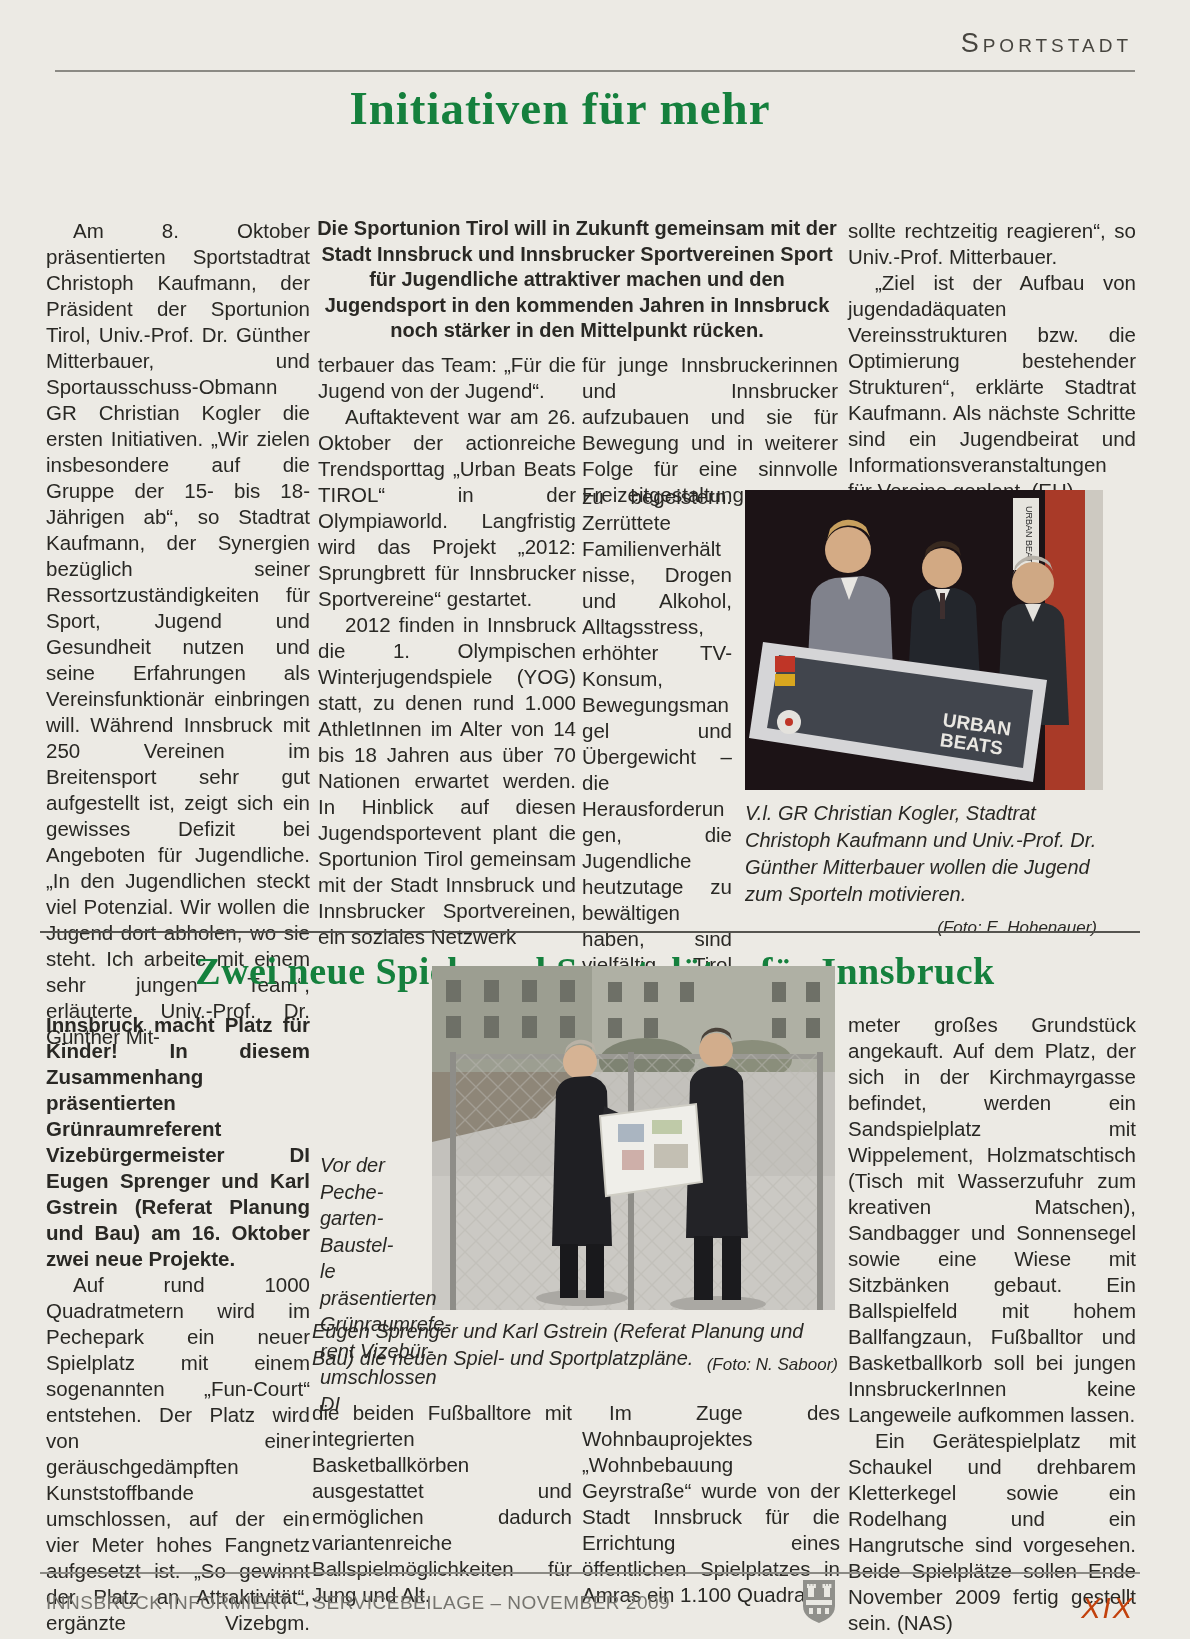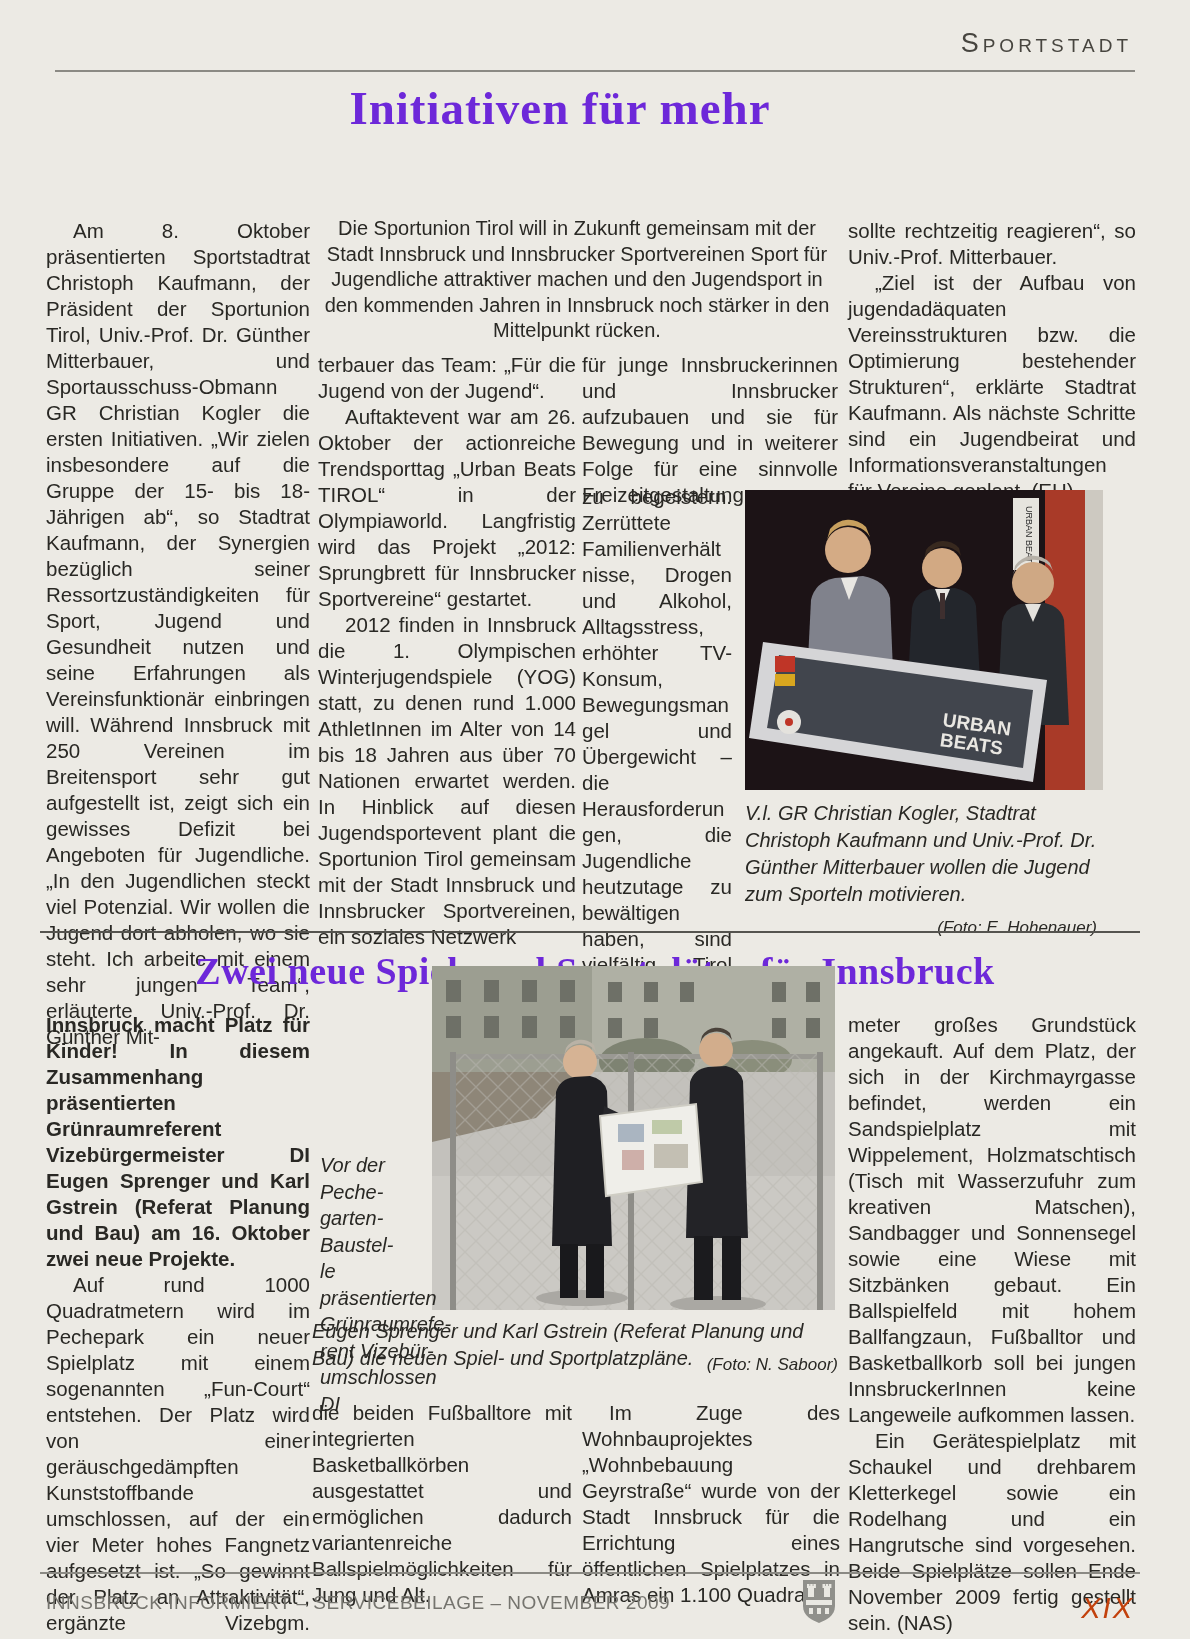--- a/index.html
+++ b/index.html
@@ -10,31 +10,31 @@
     overflow:hidden;
   }
   .abs{position:absolute;}
   .section-label{
     font-family:Liberation Sans, sans-serif;font-variant:small-caps;
     font-size:27px;letter-spacing:4px;color:#47453f;text-align:right;
   }
   .rule{position:absolute;background:#8b8a84;height:2px;}
   .rule-dark{background:#55544f;}
   .headline{
-    font-family:"Liberation Serif",serif;font-weight:bold;color:#6d28d9;
+    font-family:"Liberation Serif",serif;font-weight:bold;color:#15803d;
     text-align:center;
   }
   .headline1{font-size:47px;line-height:56px;letter-spacing:1px;}
   .headline2{font-size:38px;line-height:46px;letter-spacing:0.5px;}
   .body-col{font-size:20.5px;line-height:26px;text-align:justify;hyphens:auto;overflow-wrap:break-word;}
   .body-col p{margin:0;}
   .body-col p + p{text-indent:27px;}
   .indent-first p:first-child{text-indent:27px;}
   .intro{
-    font-weight:normal;font-size:20px;line-height:25.5px;text-align:center;
+    font-weight:bold;font-size:20px;line-height:25.5px;text-align:center;
   }
   .lead-bold{font-weight:bold;}
   .narrow{letter-spacing:0;}
   .photo-frame{overflow:hidden;}
   .photo-frame svg{display:block;}
   .caption{font-style:italic;font-size:20px;line-height:27px;text-align:left;}
   .caption .credit{font-size:17px;float:right;margin-top:6px;}
   .side-caption{font-style:italic;font-size:20px;line-height:26.5px;}
   .side-caption p{margin:0;}
   .footer-text{font-size:19px;letter-spacing:0.5px;color:#75746e;text-align:center;}

